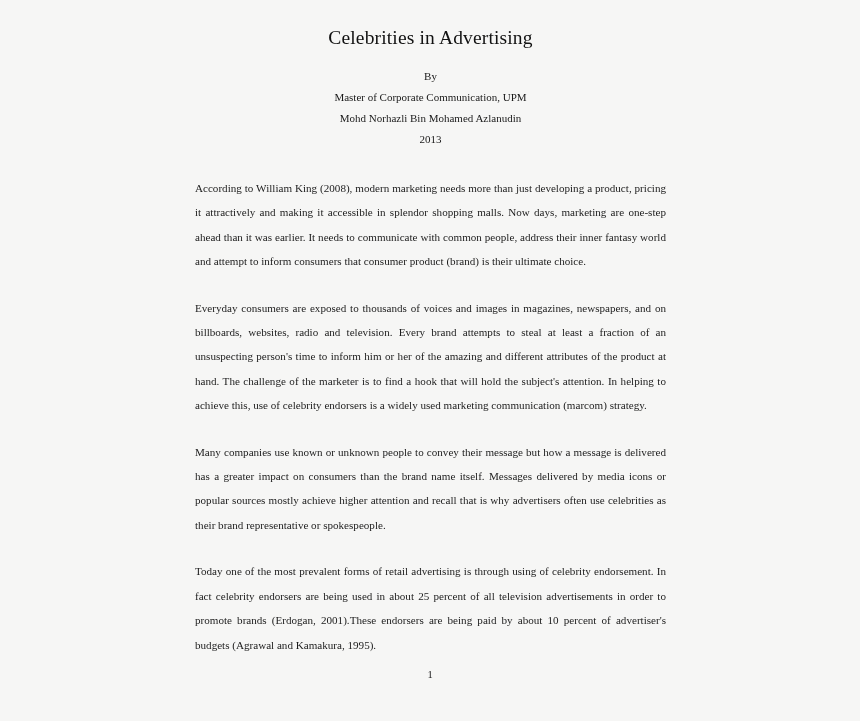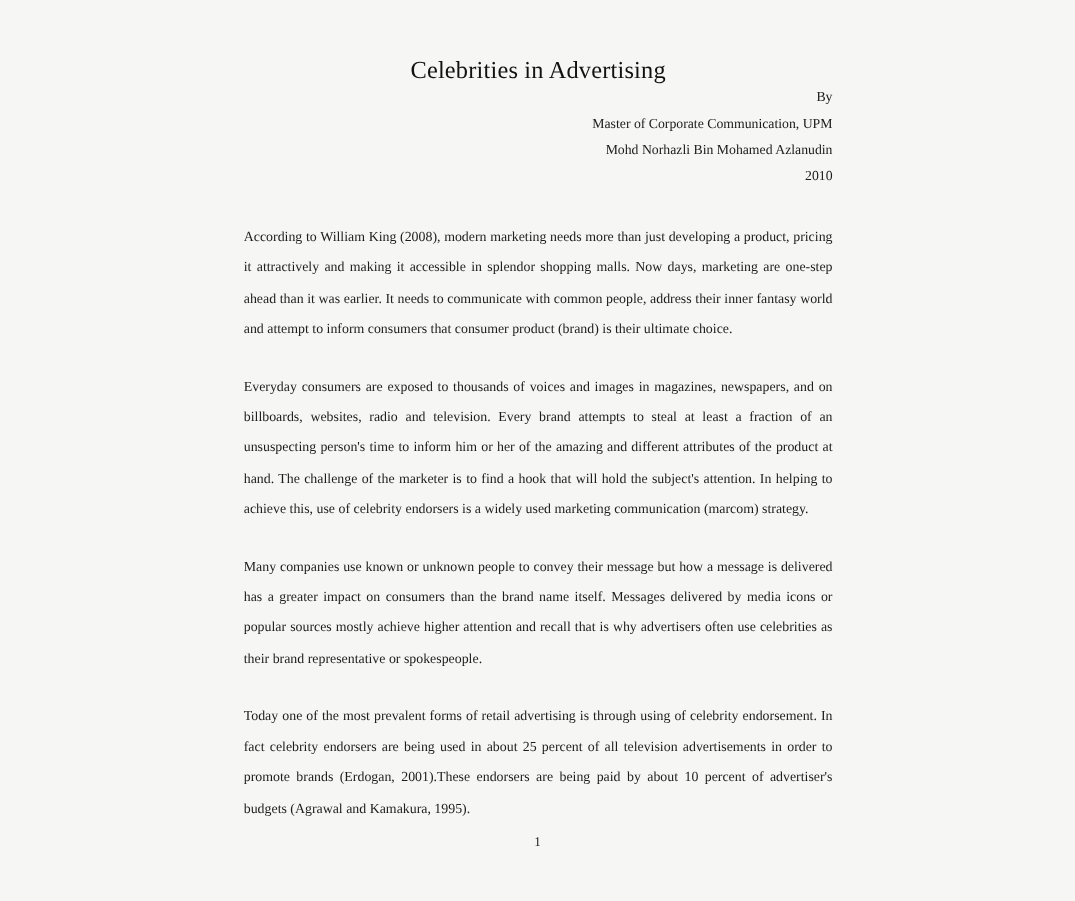--- a/index.html
+++ b/index.html
@@ -21,29 +21,30 @@
     box-sizing: border-box;
   }
   .content {
     position: absolute;
     left: 195px;
     top: 0;
     width: 471px;
   }
   .doc-title {
     margin: 0;
-    padding-top: 46px;
+    padding-top: 27px;
     text-align: center;
     font-size: 19.5px;
     font-weight: normal;
     letter-spacing: 0.15px;
     color: #121212;
   }
   .byline-block {
-    text-align: right;
+    margin-top: 17px;
+    text-align: center;
   }
   .byline-line {
     font-size: 11px;
     line-height: 21px;
     color: #1a1a1a;
   }
   .body-block {
     margin-top: 26px;
   }
   .para {
@@ -74,21 +75,21 @@
 <div class="page">
 
   <div class="content">
 
     <h1 class="doc-title">Celebrities in Advertising</h1>
 
     <div class="byline-block">
       <div class="byline-line">By</div>
       <div class="byline-line">Master of Corporate Communication, UPM</div>
       <div class="byline-line">Mohd Norhazli Bin Mohamed Azlanudin</div>
-      <div class="byline-line">2010</div>
+      <div class="byline-line">2013</div>
     </div>
 
     <div class="body-block">
       <p class="para">According to William King (2008), modern marketing needs more than just developing a product, pricing it attractively and making it accessible in splendor shopping malls. Now days, marketing are one-step ahead than it was earlier. It needs to communicate with common people, address their inner fantasy world and attempt to inform consumers that consumer product (brand) is their ultimate choice.</p>
       <p class="para">Everyday consumers are exposed to thousands of voices and images in magazines, newspapers, and on billboards, websites, radio and television. Every brand attempts to steal at least a fraction of an unsuspecting person's time to inform him or her of the amazing and different attributes of the product at hand. The challenge of the marketer is to find a hook that will hold the subject's attention. In helping to achieve this, use of celebrity endorsers is a widely used marketing communication (marcom) strategy.</p>
       <p class="para">Many companies use known or unknown people to convey their message but how a message is delivered has a greater impact on consumers than the brand name itself. Messages delivered by media icons or popular sources mostly achieve higher attention and recall that is why advertisers often use celebrities as their brand representative or spokespeople.</p>
       <p class="para">Today one of the most prevalent forms of retail advertising is through using of celebrity endorsement. In fact celebrity endorsers are being used in about 25 percent of all television advertisements in order to promote brands (Erdogan, 2001).These endorsers are being paid by about 10 percent of advertiser's budgets (Agrawal and Kamakura, 1995).</p>
     </div>
 
   </div>

